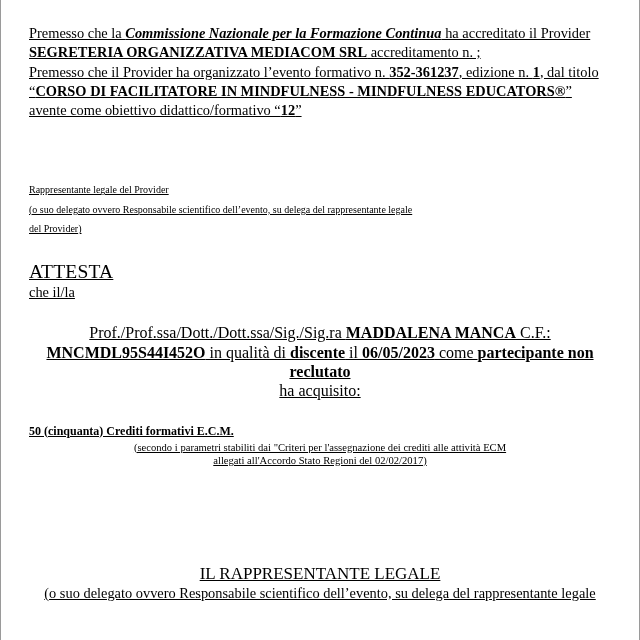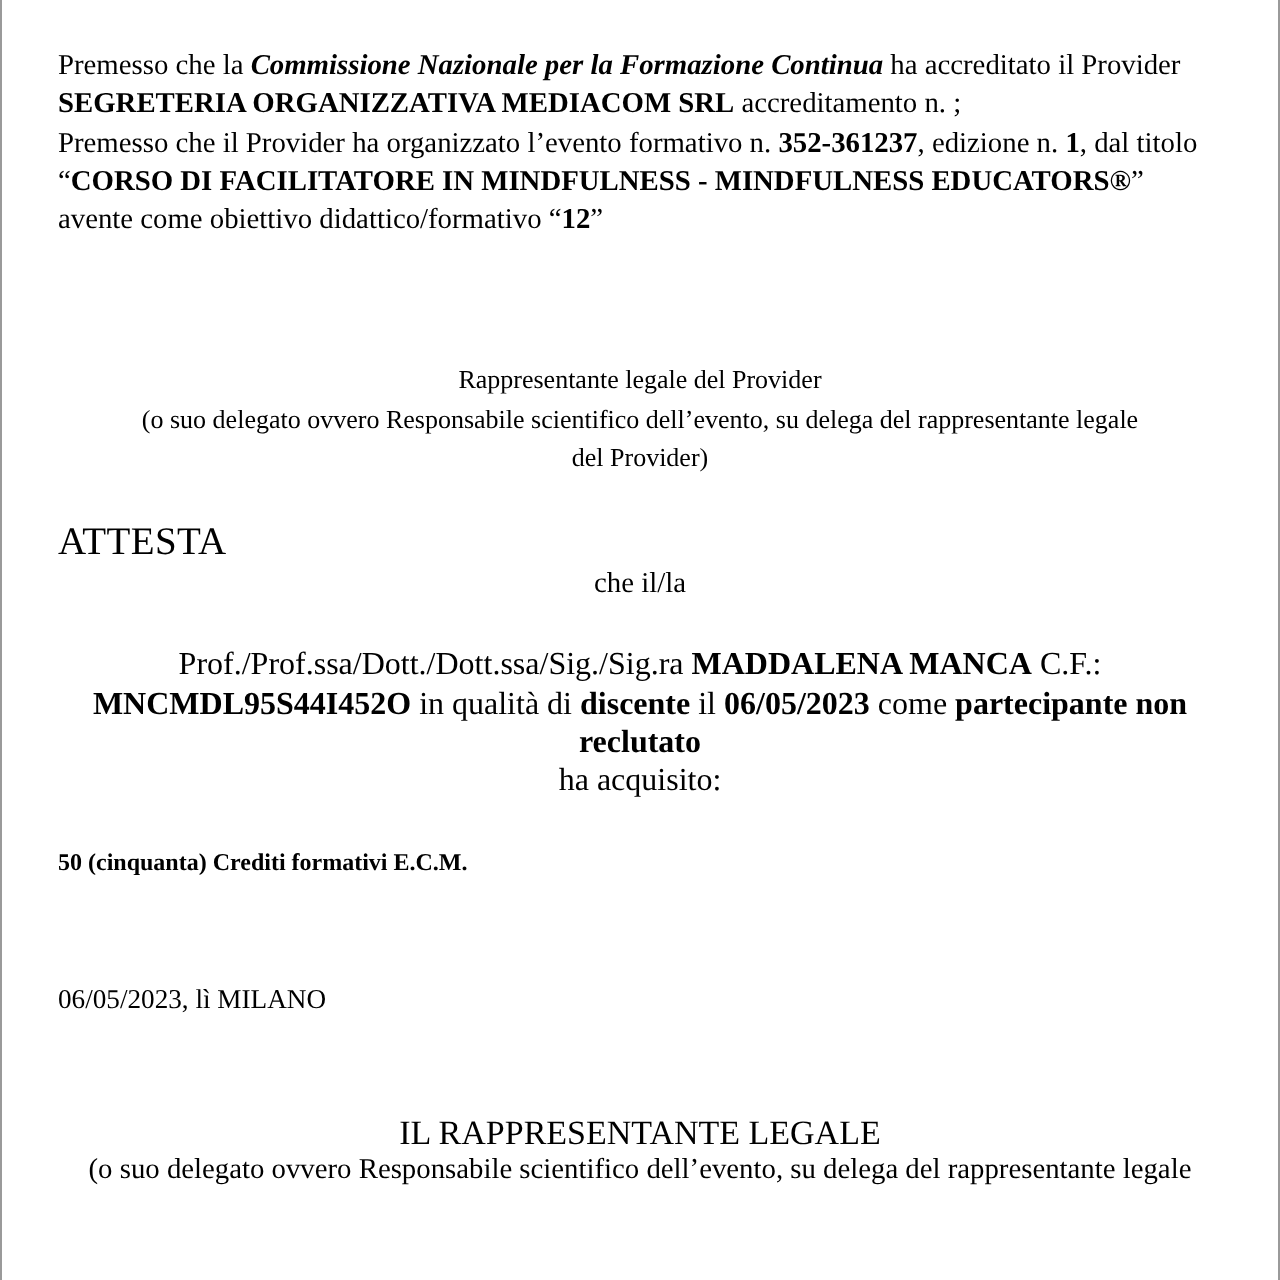--- a/index.html
+++ b/index.html
@@ -22,49 +22,47 @@
     border-left: 1px solid #9a9a9a;
     border-right: 1px solid #9a9a9a;
     background: #ffffff;
   }
   #content {
     position: absolute;
     left: 28px;
     right: 28px;
     top: 24px;
   }
-  .blk { margin: 0; }
+  .blk { margin: 0; text-decoration: underline; }
   .p-premessa {
     font-size: 14.4px;
     line-height: 19.3px;
     text-align: left;
   }
   .ital { font-style: italic; font-weight: bold; }
   .b { font-weight: bold; }
   .gap-sottoscritto { height: 31px; }
   .l-sottoscritto {
     text-align: center;
     font-size: 14.4px;
     line-height: 19px;
   }
   .gap-rappr { height: 29px; }
   .l-rappr {
-    text-align: center;
-    font-size: 13px;
+    font-size: 10px;
     line-height: 19.3px;
   }
   .gap-attesta { height: 22px; }
   .l-attesta {
     text-align: left;
     font-size: 19.5px;
     line-height: 23px;
     letter-spacing: 0.2px;
   }
   .l-cheilla {
-    text-align: center;
     font-size: 14.4px;
     line-height: 19px;
   }
   .gap-nome { height: 21px; }
   .l-nome {
     text-align: center;
     font-size: 16px;
     line-height: 19.3px;
   }
   .gap-crediti { height: 21px; }
@@ -123,27 +121,27 @@
     <p class="blk l-attesta">ATTESTA</p>
     <p class="blk l-cheilla">che il/la</p>
 
     <div class="gap-nome"></div>
 
     <p class="blk l-nome"><span>Prof./Prof.ssa/Dott./Dott.ssa/Sig./Sig.ra </span><span class="b">MADDALENA MANCA</span><span> C.F.: </span><span class="b">MNCMDL95S44I452O</span><span> in qualità di </span><span class="b">discente</span><span> il </span><span class="b">06/05/2023</span><span> come </span><span class="b">partecipante non reclutato</span><br><span>ha acquisito:</span></p>
 
     <div class="gap-crediti"></div>
 
     <p class="blk l-crediti">50 (cinquanta) Crediti formativi E.C.M.</p>
+    <p class="blk l-nota"><span>(secondo i parametri stabiliti dai "Criteri per l'assegnazione dei crediti alle attività ECM</span><br><span>allegati all'Accordo Stato Regioni del 02/02/2017)</span></p>
 
     <div class="gap-prof"></div>
 
 
     <div class="gap-data"></div>
 
-    <p class="blk l-data">06/05/2023, lì MILANO</p>
 
     <div class="gap-firma"></div>
 
     <p class="blk l-firma">IL RAPPRESENTANTE LEGALE</p>
     <p class="blk l-firma-sub"><span>(o suo delegato ovvero Responsabile scientifico dell’evento, su delega del rappresentante legale</span><br></p>
 
   </div>
 </div>
 
 </body></html>

